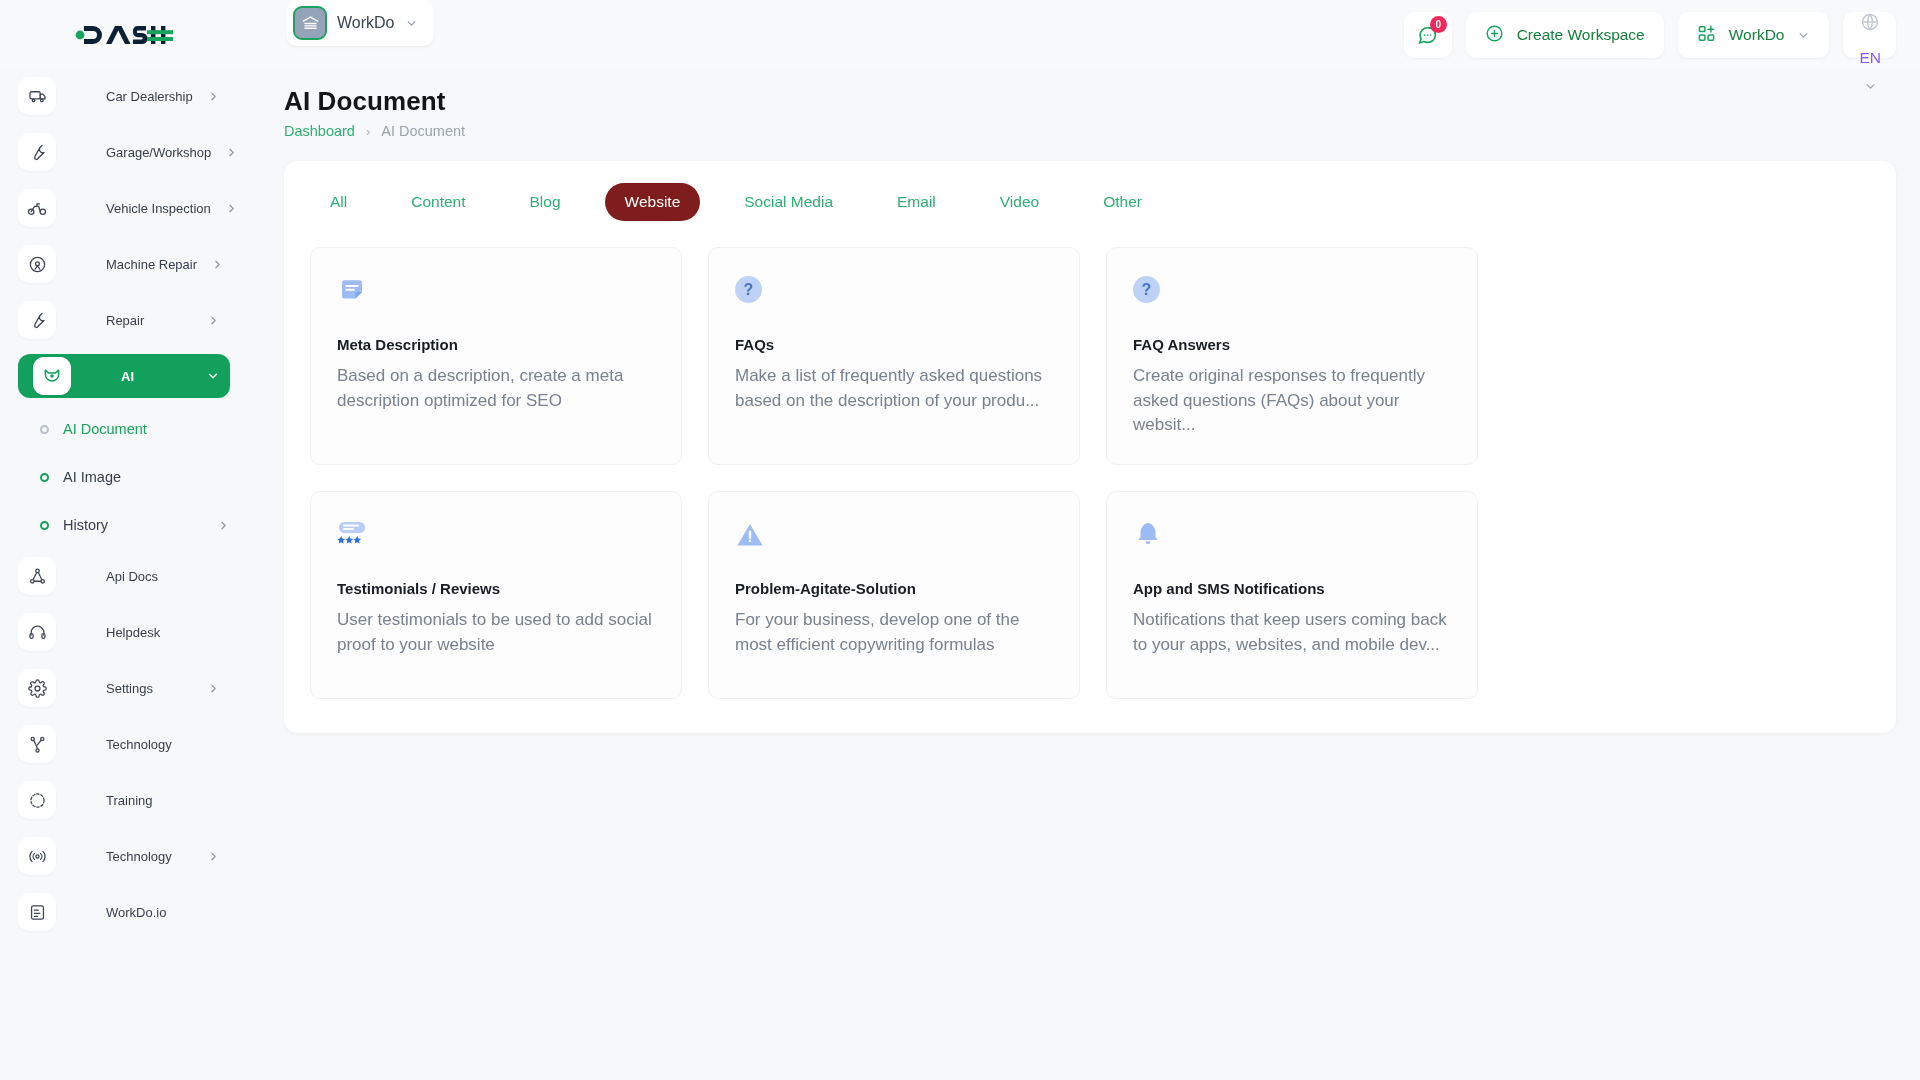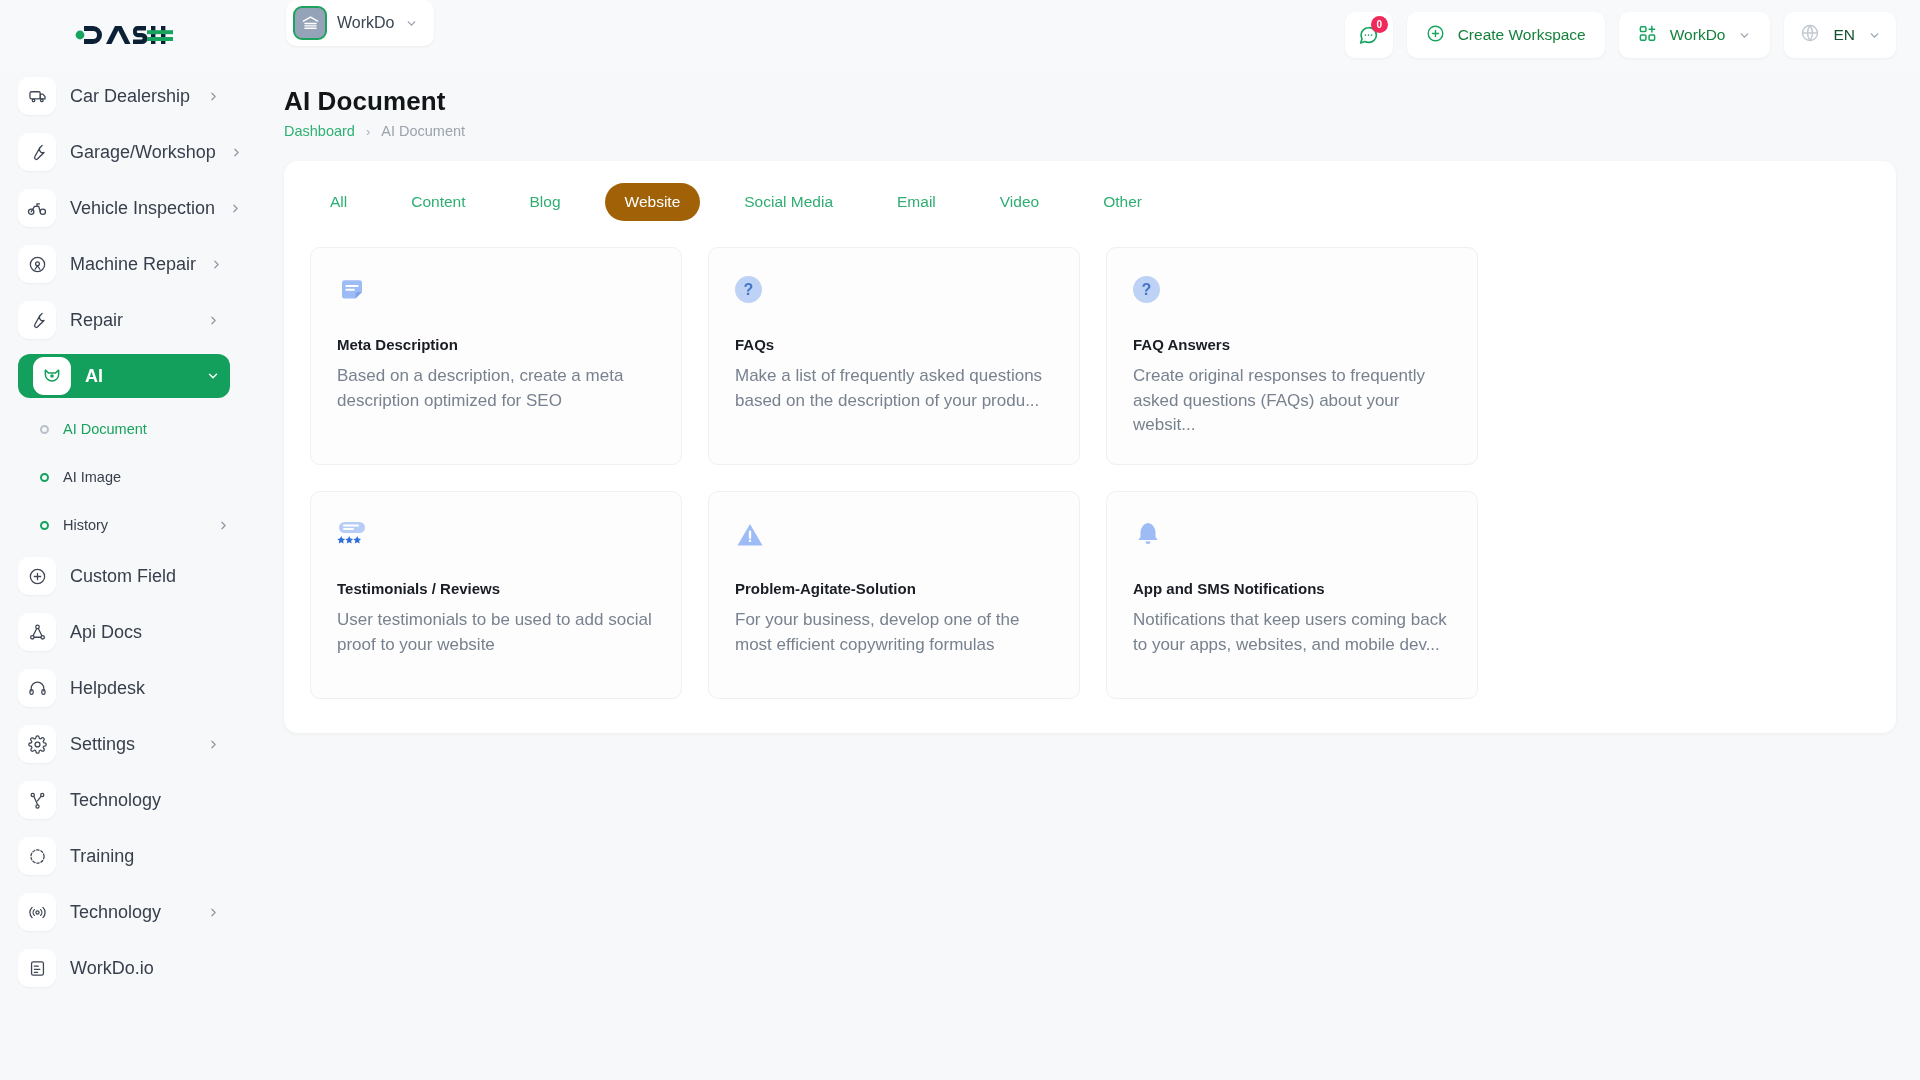--- a/index.html
+++ b/index.html
@@ -57,21 +57,21 @@
     width: 17px; height: 17px; font-size: 10px; font-weight: bold;
     display: flex; align-items: center; justify-content: center;
     line-height: 1;
   }
   .text-pill {
     background: #fff; border-radius: 10px; height: 46px;
     display: flex; align-items: center; gap: 13px;
     padding: 0 19px; font-size: 15.5px; color: #15803d;
     box-shadow: 0 1px 3px rgba(20,30,60,.05);
   }
-  .text-pill.lang { color: #14532d; padding: 0 15px 0 16px; }
+  .text-pill.lang { color: #8b5cf6; padding: 0 15px 0 16px; flex-direction: column; }
 
   
   .body-wrap { flex: 1; display: flex; overflow: hidden; }
 
   
   .sidebar {
     width: 248px; min-width: 248px;
     background: #f7f8f9;
     padding: 4px 18px 30px 18px;
     overflow-y: auto; overflow-x: hidden;
@@ -83,21 +83,21 @@
     height: 44px; border-radius: 12px; margin-bottom: 12px;
     padding-right: 10px; cursor: pointer;
   }
   .nav-ico {
     width: 38px; height: 38px; min-width: 38px; border-radius: 11px;
     background: #ffffff;
     display: flex; align-items: center; justify-content: center;
     color: #3e4654;
     box-shadow: 0 1px 2px rgba(20,30,60,.05);
   }
-  .nav-label { font-size: 18px; color: #373f4d; white-space: nowrap; }
+  .nav-label { font-size: 13px; color: #373f4d; white-space: nowrap; margin-left: 36px; }
   .nav-arrow { margin-left: auto; color: #8e99a8; display: flex; }
 
   .nav-item.active { background: #13a05c; padding-left: 15px; }
   .nav-item.active .nav-ico { background: #ffffff; color: #13a05c; }
   .nav-item.active .nav-label { color: #ffffff; font-weight: bold; }
   .nav-item.active .nav-arrow { color: #ffffff; }
 
   .sub-item {
     display: flex; align-items: center; gap: 14px;
     height: 38px; margin-bottom: 10px; padding-left: 22px;
@@ -124,21 +124,21 @@
     background: #ffffff; border-radius: 14px;
     margin-top: 22px; padding: 22px 26px 34px 26px;
     box-shadow: 0 1px 4px rgba(20,30,60,.05);
   }
 
   .tabs { display: flex; align-items: center; gap: 24px; margin-bottom: 26px; }
   .tab {
     padding: 10px 20px; border-radius: 22px;
     font-size: 15.5px; color: #2fae72; cursor: pointer; white-space: nowrap;
   }
-  .tab.active { background: #a16207; color: #ffffff; }
+  .tab.active { background: #7f1d1d; color: #ffffff; }
 
   .cards { display: flex; flex-wrap: wrap; gap: 26px; }
   .card {
     width: 372px; min-height: 208px;
     background: #fdfdfe; border: 1px solid #eef0f3;
     border-radius: 10px; padding: 28px 26px 26px 26px;
     cursor: pointer;
   }
   .card-icon { height: 38px; margin-bottom: 22px; display: flex; align-items: flex-start; }
   .card-title { font-size: 15px; font-weight: bold; color: #191d24; margin-bottom: 11px; }
@@ -358,29 +358,20 @@
     <div class="sub-item">
       <span class="sub-dot"></span>
       <span class="sub-label">History</span>
       <span class="sub-arrow">
           <svg width="13" height="13" viewBox="0 0 24 24" fill="none" stroke="currentColor" stroke-width="2.3" stroke-linecap="round" stroke-linejoin="round">
             <polyline points="9 6 15 12 9 18"></polyline>
           </svg>
         </span>
     </div>
 
-    <div class="nav-item">
-      <span class="nav-ico">
-        <svg width="19" height="19" viewBox="0 0 24 24" fill="none" stroke="currentColor" stroke-width="1.6" stroke-linecap="round">
-            <circle cx="12" cy="12" r="9"></circle>
-            <path d="M12 8v8M8 12h8"></path>
-          </svg>
-      </span>
-      <span class="nav-label">Custom Field</span>
-    </div>
 
 
     <div class="nav-item">
       <span class="nav-ico">
         <svg width="19" height="19" viewBox="0 0 24 24" fill="none" stroke="currentColor" stroke-width="1.6" stroke-linecap="round">
             <circle cx="12" cy="5" r="2.2"></circle>
             <circle cx="5.5" cy="18" r="2.2"></circle>
             <circle cx="18.5" cy="18" r="2.2"></circle>
             <path d="M11 7 6.6 15.9M13 7l4.4 8.9M7.8 18h8.4"></path>
           </svg>

